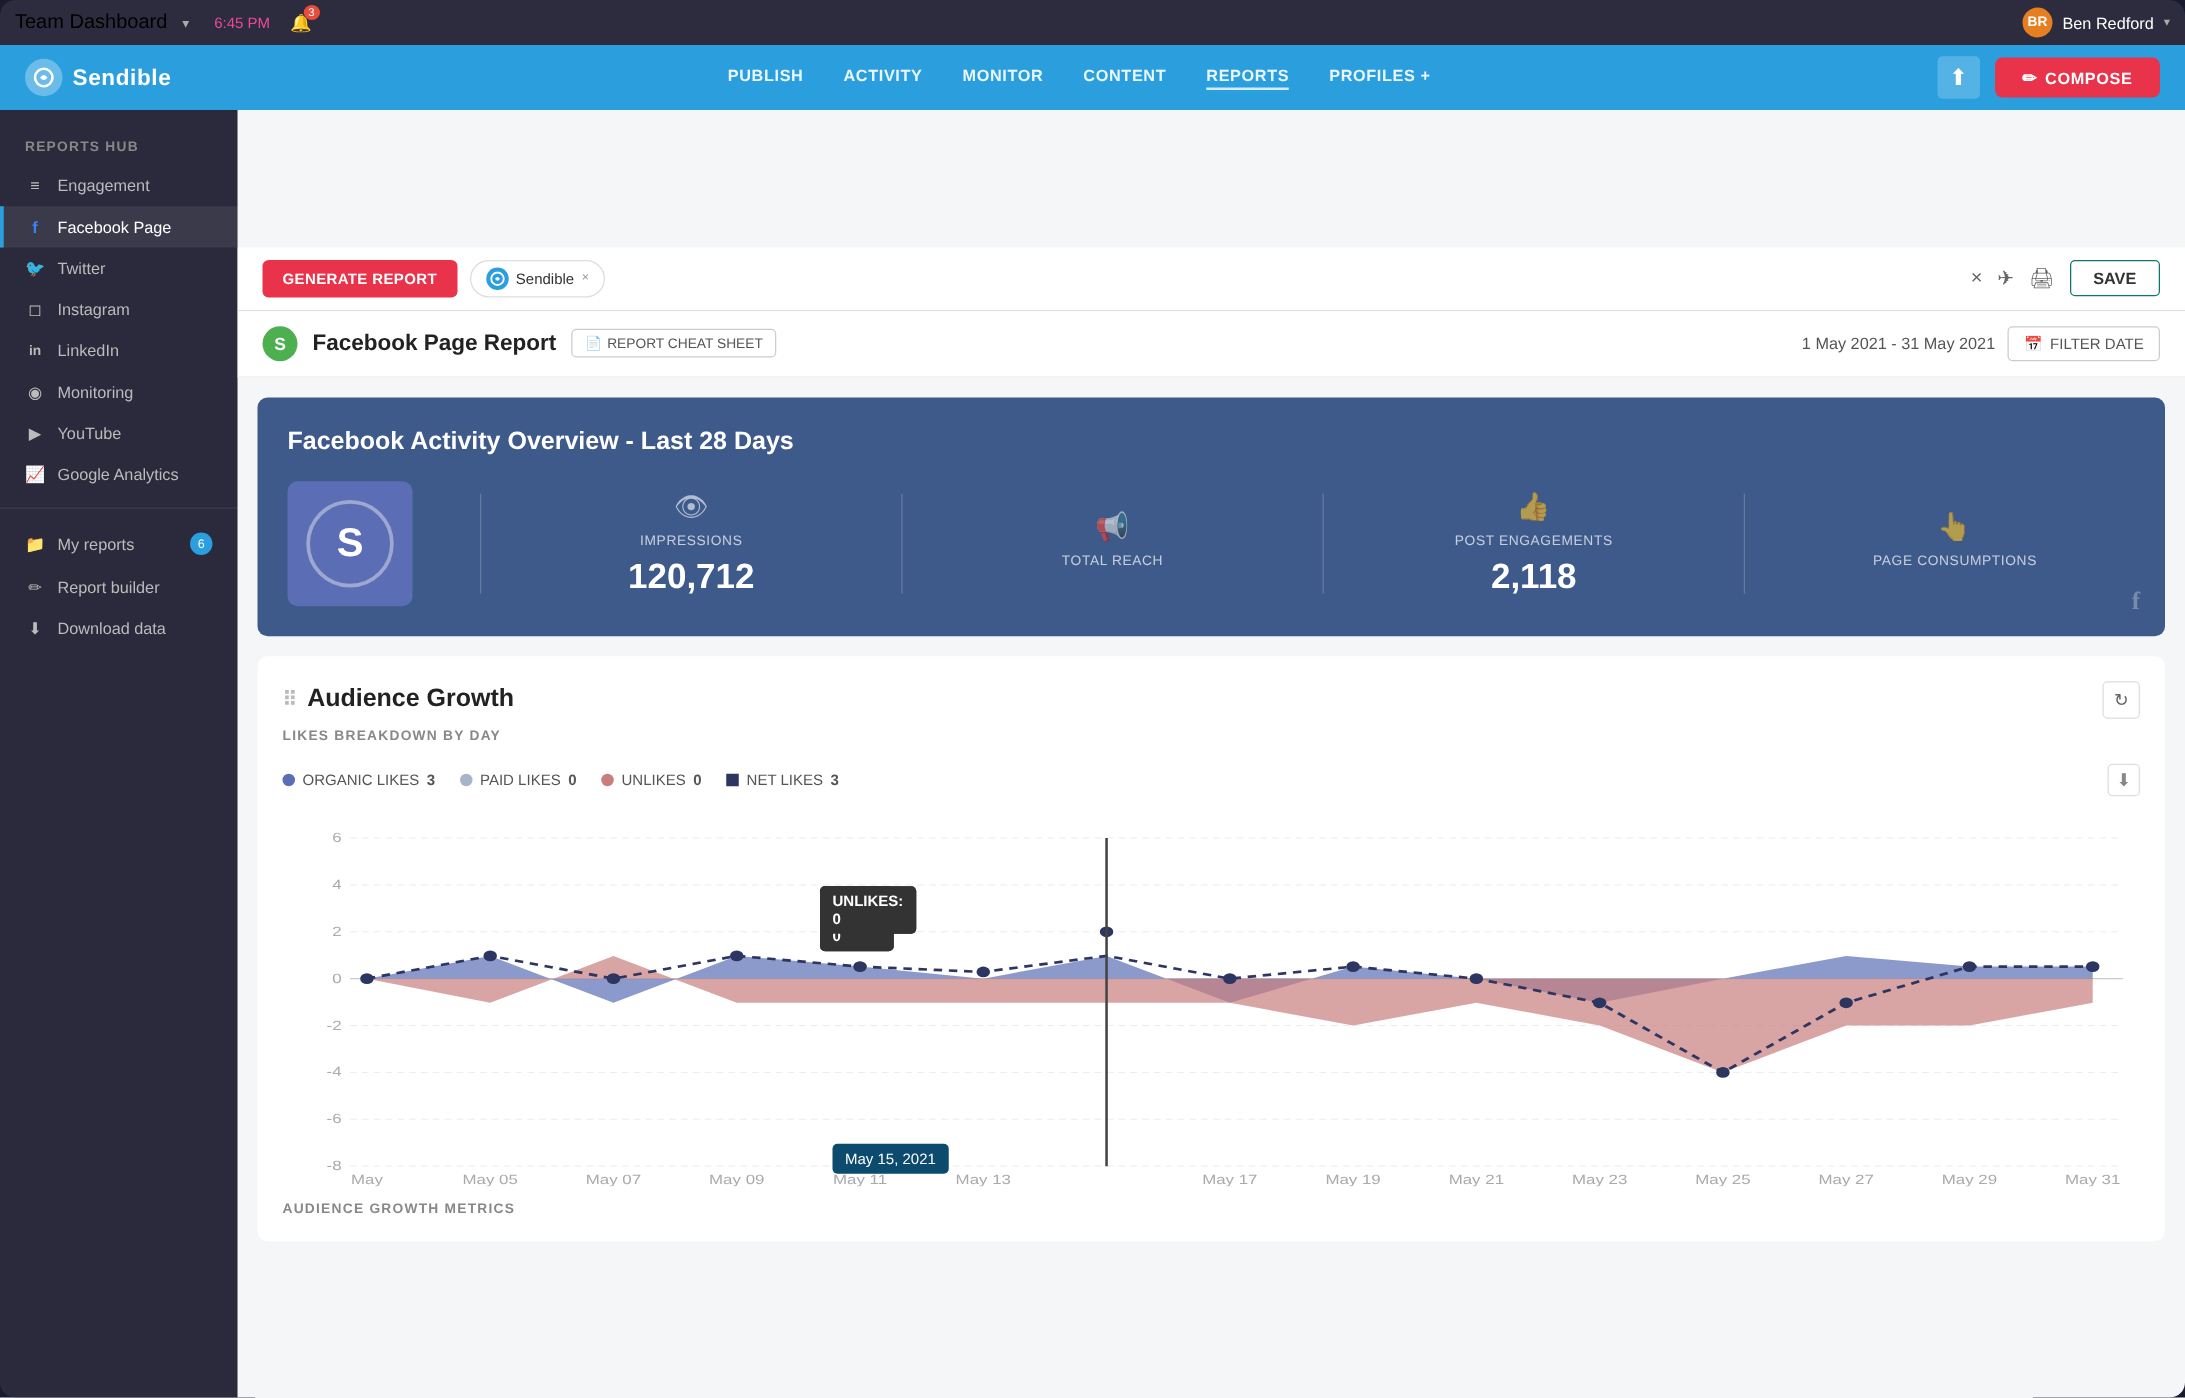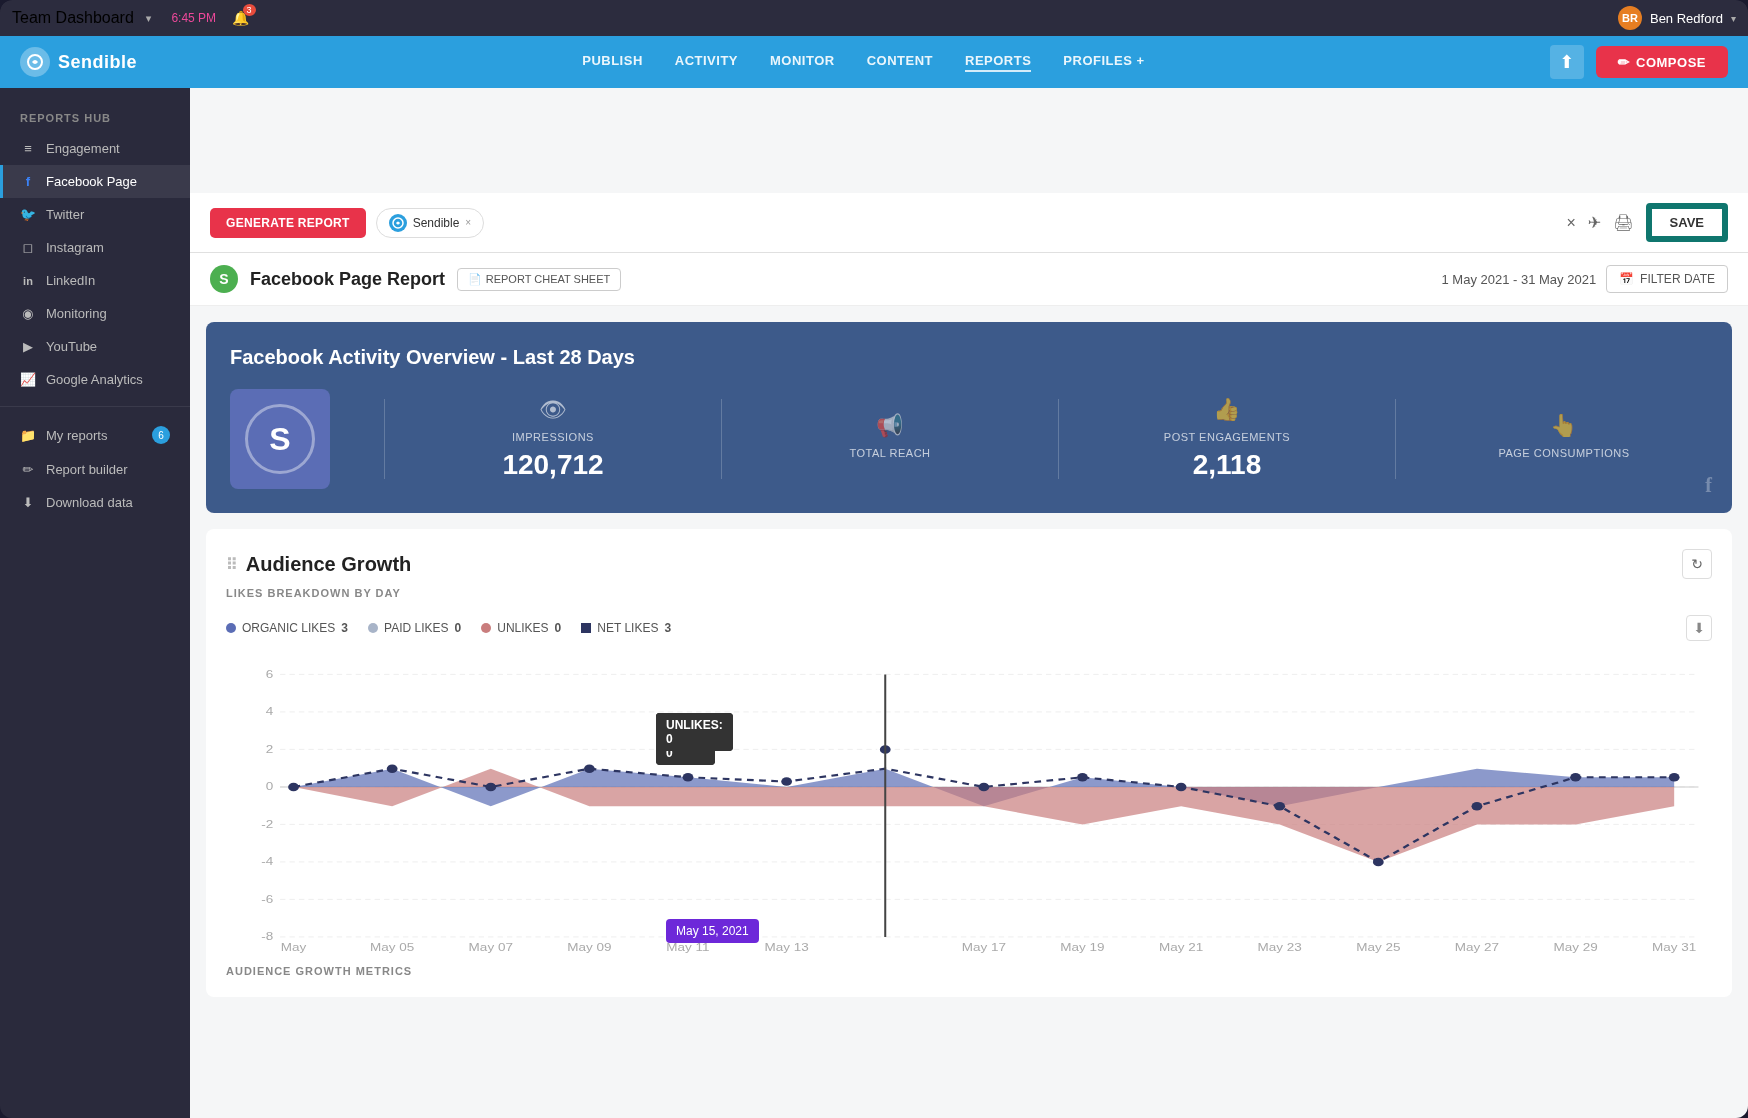--- a/index.html
+++ b/index.html
@@ -42,21 +42,21 @@
 
     
     .report-toolbar { background: #fff; border-bottom: 1px solid #e0e0e0; padding: 10px 20px; display: flex; align-items: center; gap: 10px; }
     .generate-report-btn { background: #e8334a; color: #fff; font-size: 12px; font-weight: 700; padding: 8px 16px; border-radius: 5px; border: none; cursor: pointer; letter-spacing: 0.3px; }
     .profile-tab { background: #fff; border: 1px solid #ddd; border-radius: 20px; padding: 5px 12px; display: flex; align-items: center; gap: 6px; font-size: 12px; color: #333; cursor: pointer; }
     .profile-tab-icon { width: 18px; height: 18px; border-radius: 50%; background: #2b9fde; display: flex; align-items: center; justify-content: center; }
     .profile-tab-close { color: #999; font-size: 10px; cursor: pointer; }
     .toolbar-spacer { flex: 1; }
     .toolbar-actions { display: flex; gap: 12px; align-items: center; }
     .toolbar-icon { color: #666; font-size: 16px; cursor: pointer; }
-    .save-btn { background: #fff; border: 6px solid #0f766e; color: #333; padding: 6px 18px; border-radius: 4px; font-size: 13px; font-weight: 600; cursor: pointer; }
+    .save-btn { background: #fff; border: 1px solid #0f766e; color: #333; padding: 6px 18px; border-radius: 4px; font-size: 13px; font-weight: 600; cursor: pointer; }
 
     
     .report-header { background: #fff; padding: 12px 20px; display: flex; align-items: center; justify-content: space-between; border-bottom: 1px solid #eee; }
     .report-title-row { display: flex; align-items: center; gap: 12px; }
     .report-fb-icon { width: 28px; height: 28px; border-radius: 50%; background: #4caf50; display: flex; align-items: center; justify-content: center; color: #fff; font-size: 14px; font-weight: bold; }
     .report-title { font-size: 18px; font-weight: 700; color: #222; }
     .cheat-sheet-btn { border: 1px solid #ccc; border-radius: 4px; padding: 4px 10px; font-size: 11px; color: #555; cursor: pointer; display: flex; align-items: center; gap: 4px; background: #fff; }
     .report-date-row { display: flex; align-items: center; gap: 10px; }
     .date-range { color: #555; font-size: 13px; }
     .filter-date-btn { border: 1px solid #ccc; border-radius: 4px; padding: 6px 12px; font-size: 12px; color: #555; cursor: pointer; background: #fff; display: flex; align-items: center; gap: 6px; }
@@ -392,21 +392,21 @@
           </div>
           <div class="chart-tooltip" style="background:#333;padding:5px 10px;border-radius:4px;">
             <span style="font-size:12px;color:#fff;font-weight:600;">PAID LIKES: 0</span>
           </div>
           <div class="chart-tooltip" style="background:#333;padding:5px 10px;border-radius:4px;">
             <span style="font-size:12px;color:#fff;font-weight:600;">UNLIKES: 0</span>
           </div>
         </div>
 
         
-        <div class="date-tooltip" style="position:absolute;bottom:10px;left:440px;background:#6d28d9;color:#fff;border-radius:4px;padding:5px 10px;font-size:12px;margin-top:44px;">
+        <div class="date-tooltip" style="position:absolute;bottom:10px;left:440px;background:#0c4a6e;color:#fff;border-radius:4px;padding:5px 10px;font-size:12px;margin-top:44px;">
           <span>May 15, 2021</span>
         </div>
       </div>
 
       <div class="metrics-section-title">AUDIENCE GROWTH METRICS</div>
     </div>
 
   </div>
 </div>
 

